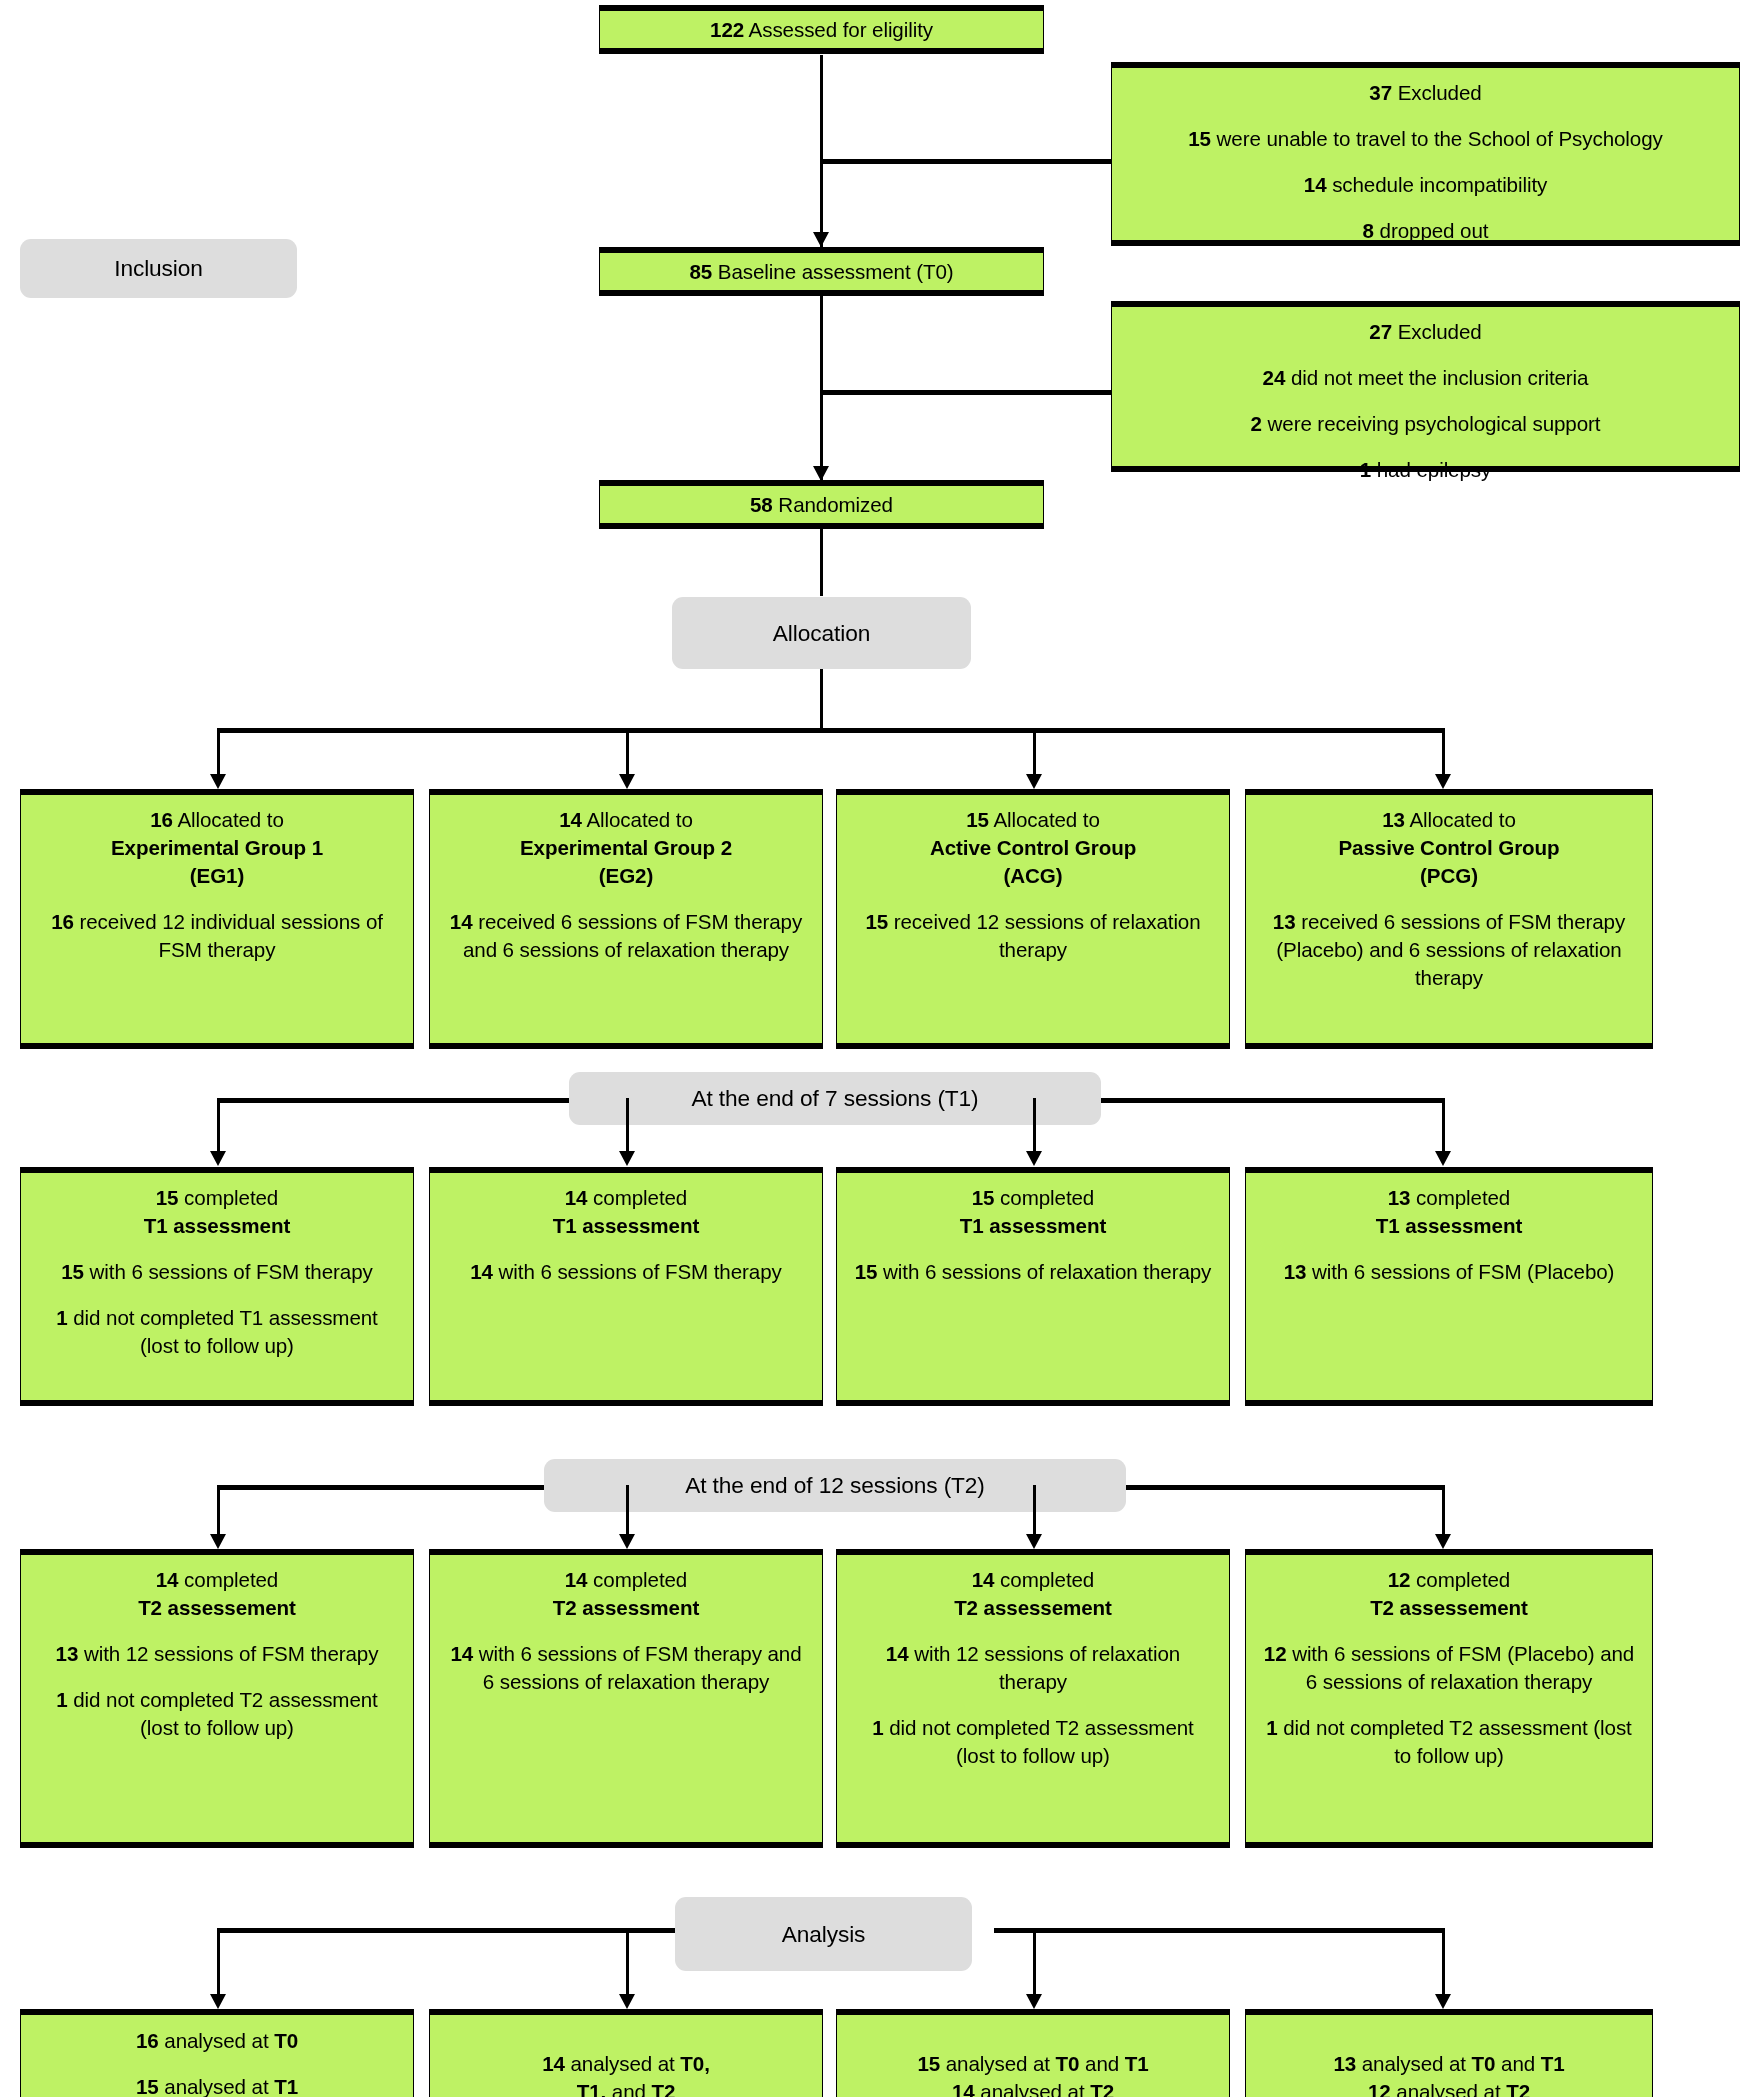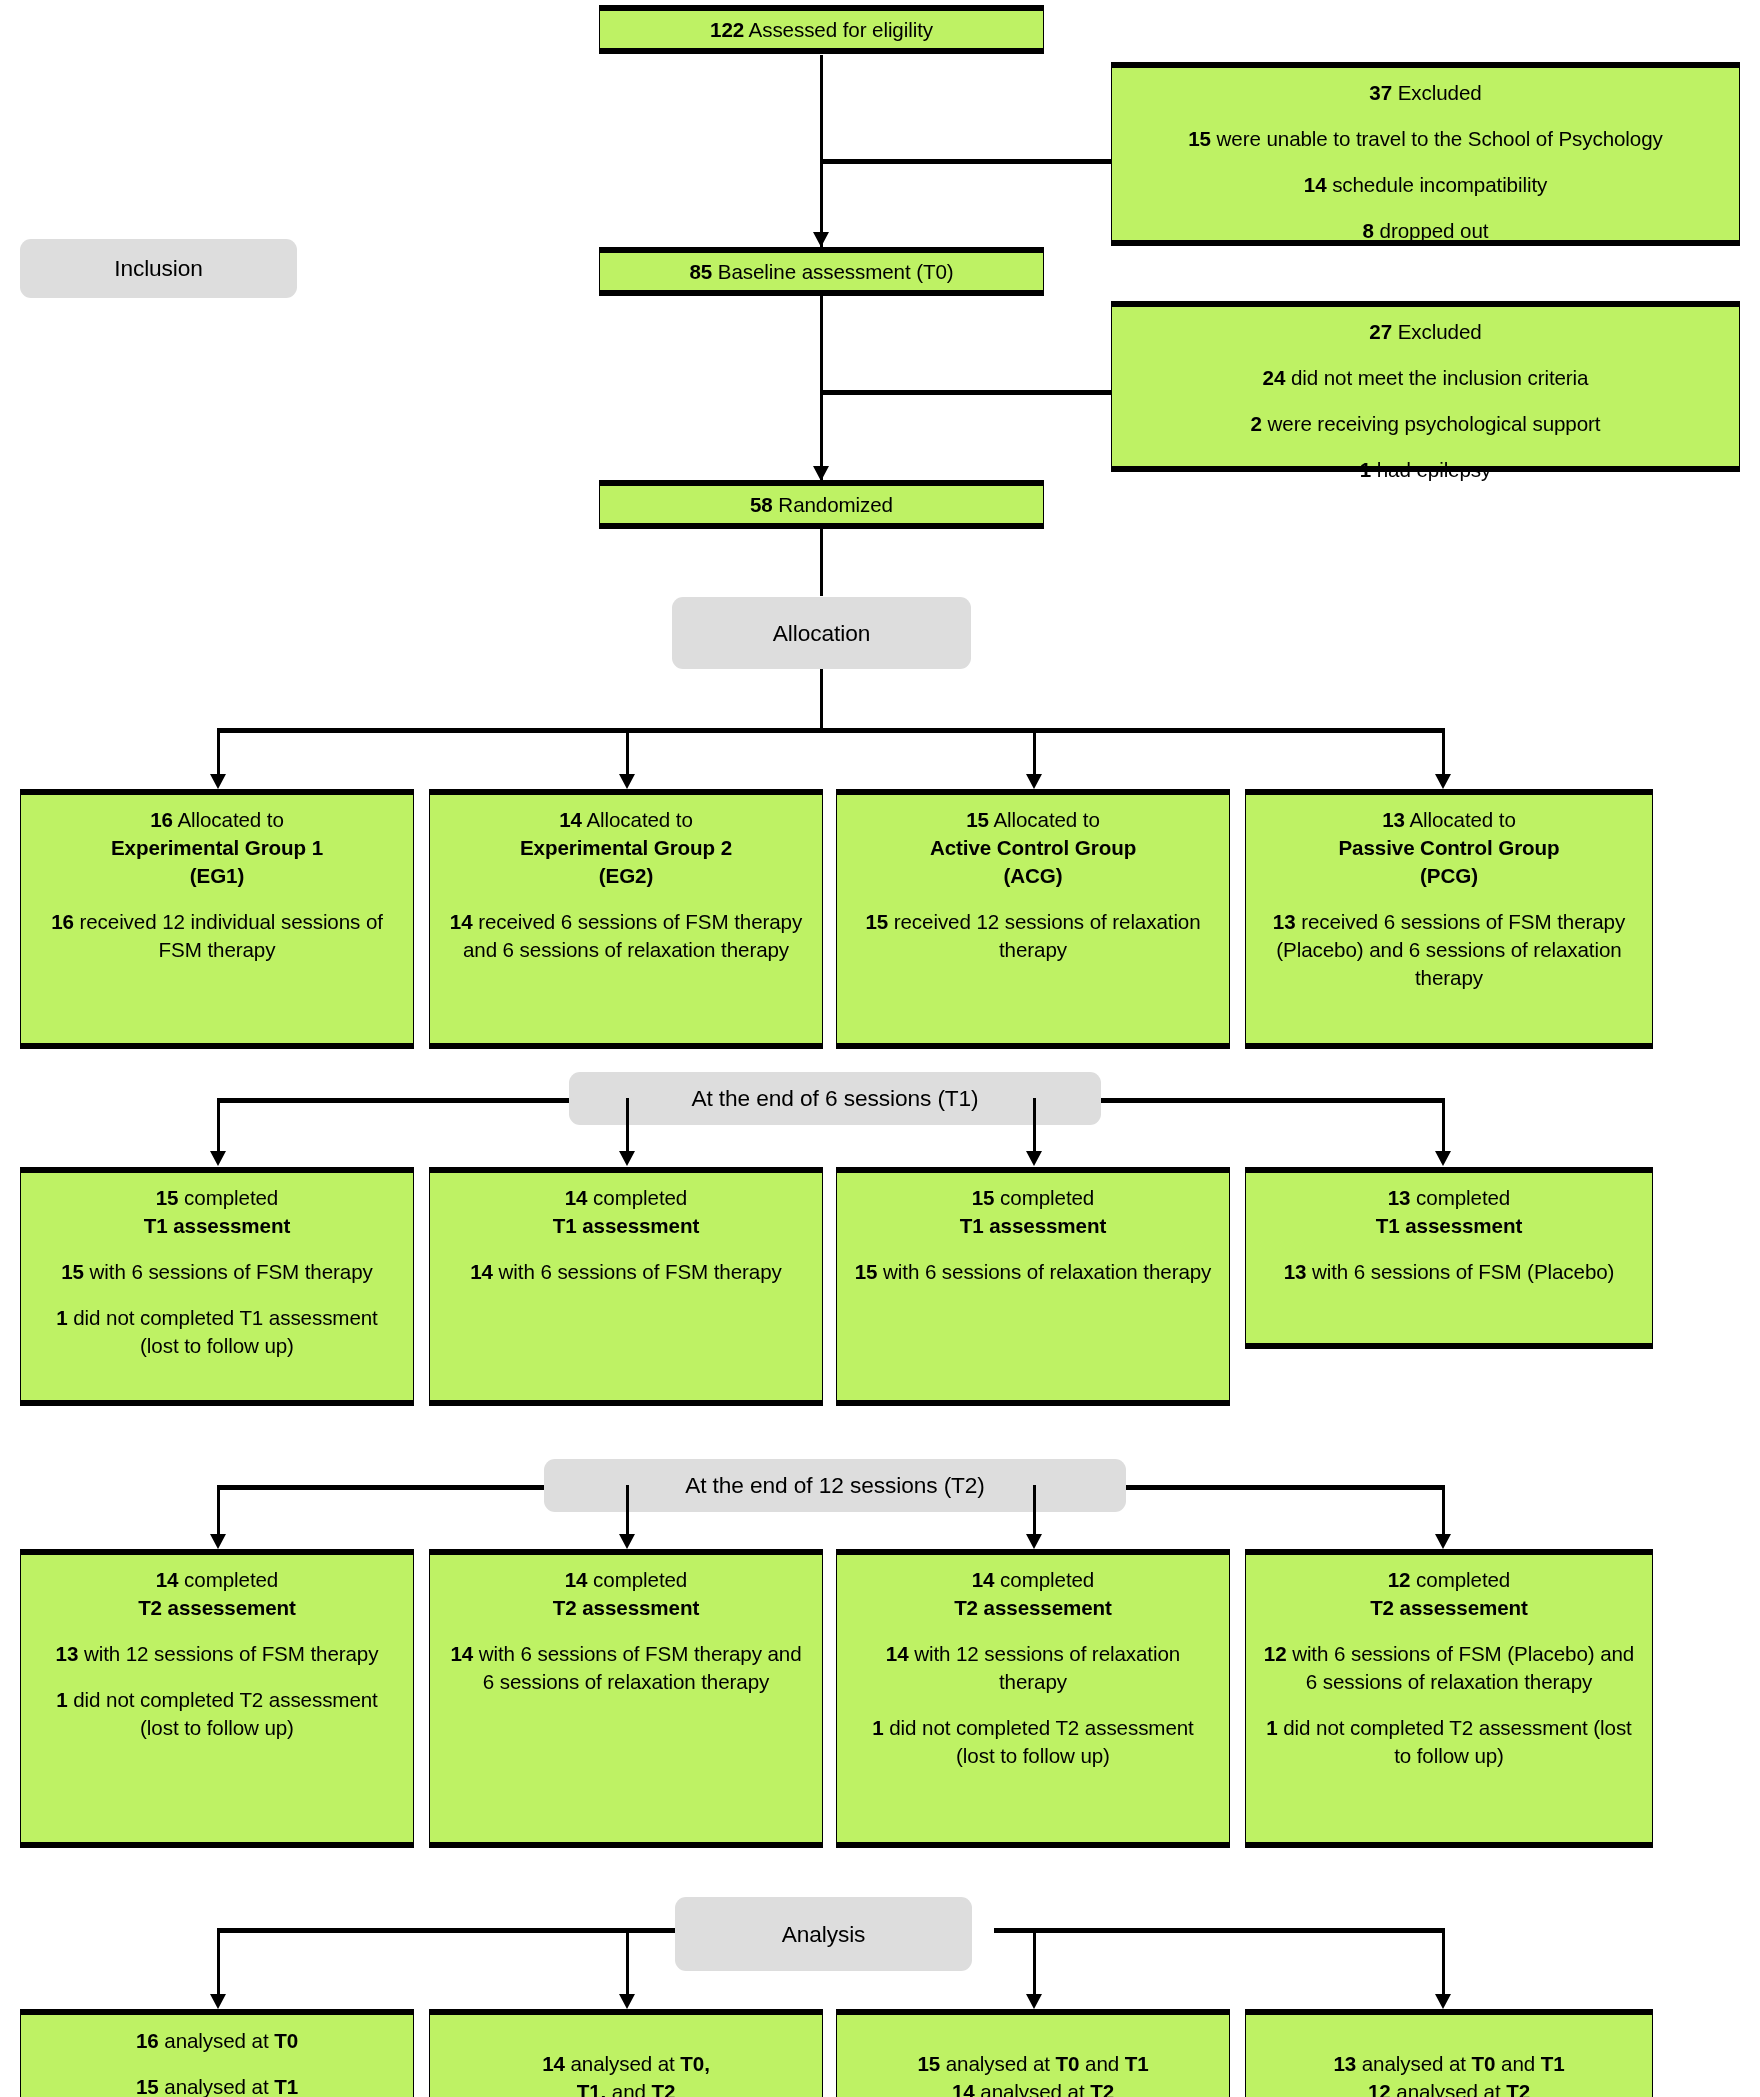--- a/index.html
+++ b/index.html
@@ -237,21 +237,21 @@
         <b>13</b>
         <span> received 6 sessions of FSM therapy (Placebo) and 6 sessions of relaxation therapy</span>
       </div>
     </div>
   </div>
 
   <div class="hline thick" style="left:217px; top:1098px; width:361px;"></div>
   <div class="hline thick" style="left:1092px; top:1098px; width:351px;"></div>
 
   <div class="hdr" style="left:569px; top:1072px; width:532px; height:53px;">
-    <span>At the end of 6 sessions (T1)</span>
+    <span>At the end of 7 sessions (T1)</span>
   </div>
 
   <div class="vline" style="left:217px; top:1098px; height:56px;"></div>
   <div class="arrow-d" style="left:210px; top:1151px;"></div>
   <div class="vline" style="left:626px; top:1098px; height:56px;"></div>
   <div class="arrow-d" style="left:619px; top:1151px;"></div>
   <div class="vline" style="left:1033px; top:1098px; height:56px;"></div>
   <div class="arrow-d" style="left:1026px; top:1151px;"></div>
   <div class="vline" style="left:1442px; top:1098px; height:56px;"></div>
   <div class="arrow-d" style="left:1435px; top:1151px;"></div>
@@ -295,21 +295,21 @@
         <span> completed</span>
       </div>
       <div class="line ctr"><b>T1 assessment</b></div>
       <div class="line lft">
         <b>15</b>
         <span> with 6 sessions of relaxation therapy</span>
       </div>
     </div>
   </div>
 
-  <div class="box" style="left:1245px; top:1167px; width:408px; height:182px;">
+  <div class="box" style="left:1245px; top:1167px; width:408px; height:239px;">
     <div class="pad">
       <div class="line ctr">
         <b>13</b>
         <span> completed</span>
       </div>
       <div class="line ctr"><b>T1 assessment</b></div>
       <div class="line lft">
         <b>13</b>
         <span> with 6 sessions of FSM (Placebo)</span>
       </div>

